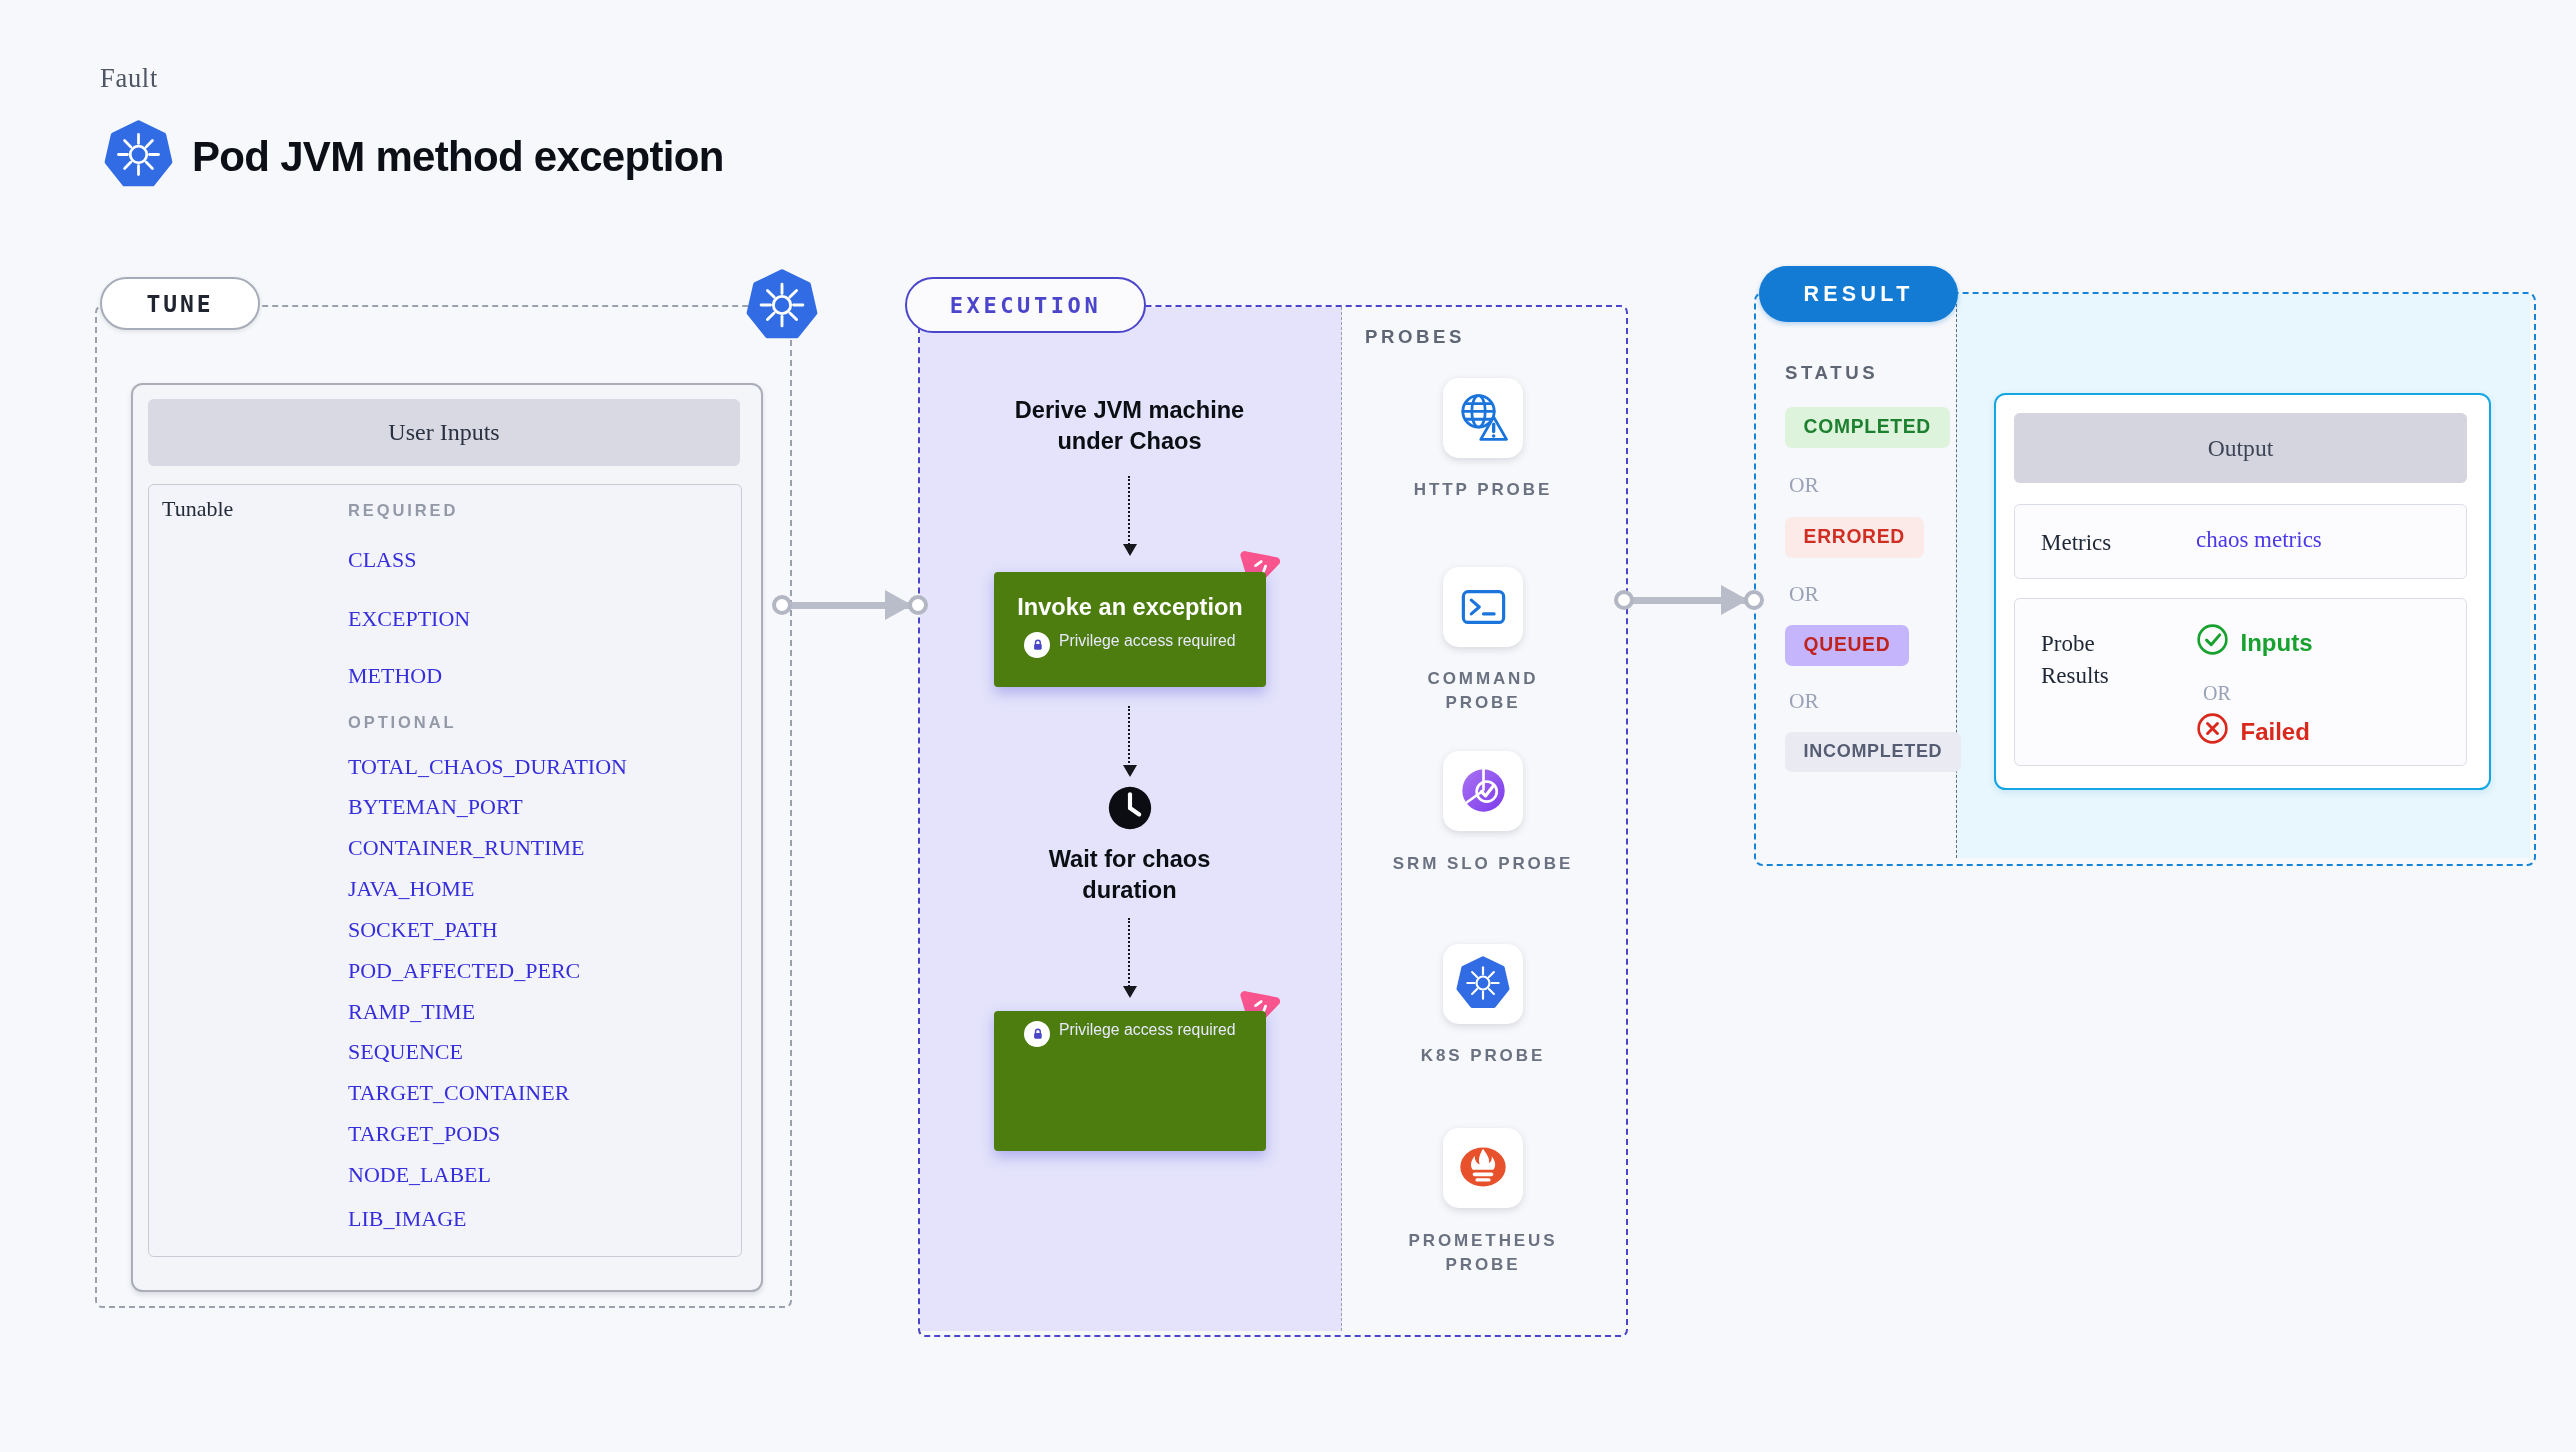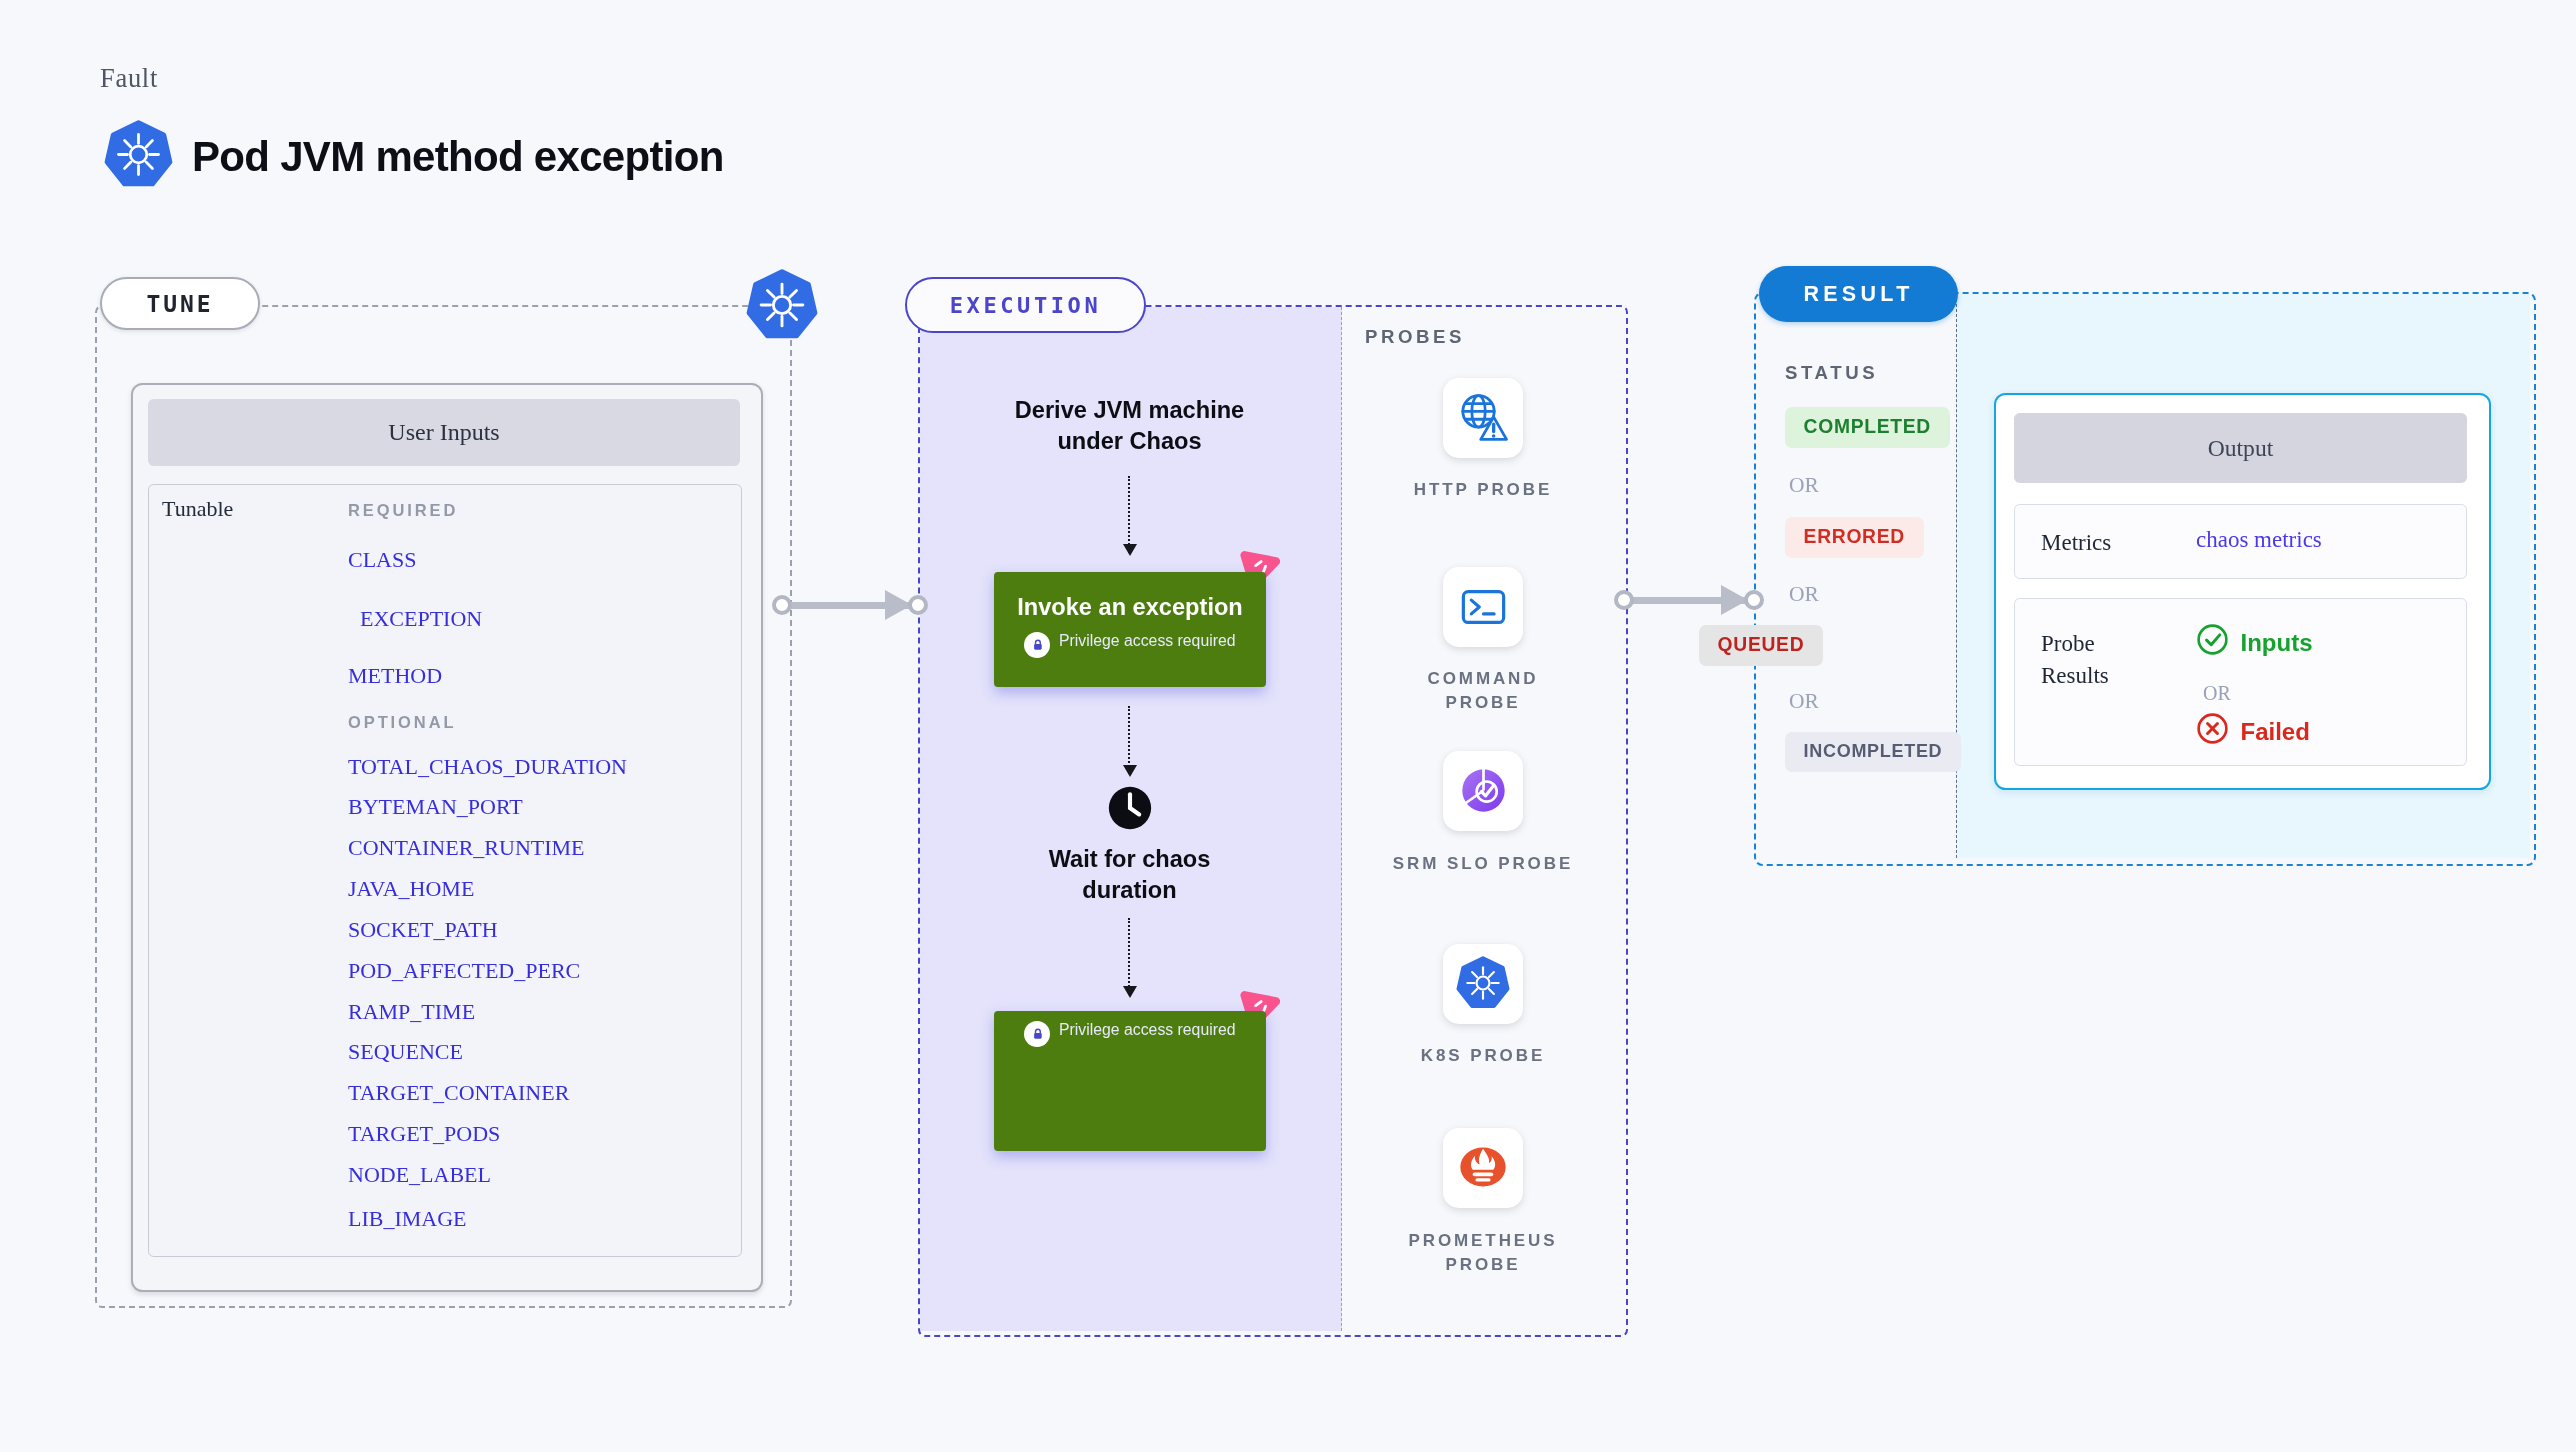--- a/index.html
+++ b/index.html
@@ -123,21 +123,21 @@
 </div>
 
 <div class="abs ui-card" style="left:131px;top:383px;width:628px;height:905px"></div>
 <div class="abs ui-head mono" style="left:148px;top:399px;width:592px;height:67px">User Inputs</div>
 <div class="abs ui-list" style="left:148px;top:484px;width:592px;height:771px"></div>
 
 <div class="abs mono row-label" style="left:162px;top:496px">Tunable</div>
 
 <div class="abs grp-label" style="left:348px;top:501px">REQUIRED</div>
 <div class="abs mono tunable" style="left:348px;top:547px">CLASS</div>
-<div class="abs mono tunable" style="left:360px;top:606px">EXCEPTION</div>
+<div class="abs mono tunable" style="left:348px;top:606px">EXCEPTION</div>
 <div class="abs mono tunable" style="left:348px;top:663px">METHOD</div>
 
 <div class="abs grp-label" style="left:348px;top:713px">OPTIONAL</div>
 <div class="abs mono tunable" style="left:348px;top:754px">TOTAL_CHAOS_DURATION</div>
 <div class="abs mono tunable" style="left:348px;top:794px">BYTEMAN_PORT</div>
 <div class="abs mono tunable" style="left:348px;top:835px">CONTAINER_RUNTIME</div>
 <div class="abs mono tunable" style="left:348px;top:876px">JAVA_HOME</div>
 <div class="abs mono tunable" style="left:348px;top:917px">SOCKET_PATH</div>
 <div class="abs mono tunable" style="left:348px;top:958px">POD_AFFECTED_PERC</div>
 <div class="abs mono tunable" style="left:348px;top:999px">RAMP_TIME</div>
@@ -306,21 +306,21 @@
 <div class="abs result-bluepane" style="left:1956px;top:294px;width:574px;height:564px"></div>
 <div class="abs frame-result" style="left:1754px;top:292px;width:778px;height:570px"></div>
 <div class="abs pill pill-result" style="left:1759px;top:266px;width:199px;height:56px">RESULT</div>
 
 <div class="abs status-label" style="left:1785px;top:362px">STATUS</div>
 
 <div class="status-badge" style="left:1785px;top:407px;background:#def3dc;color:#1d8030">COMPLETED</div>
 <div class="or-sep mono" style="left:1789px;top:473px">OR</div>
 <div class="status-badge" style="left:1785px;top:517px;background:#fbeae8;color:#d12e23">ERRORED</div>
 <div class="or-sep mono" style="left:1789px;top:582px">OR</div>
-<div class="status-badge" style="left:1699px;top:625px;background:#e5e5e5;color:#bf231e">QUEUED</div>
+<div class="status-badge" style="left:1785px;top:625px;background:#c4b5fd;color:#bf231e">QUEUED</div>
 <div class="or-sep mono" style="left:1789px;top:689px">OR</div>
 <div class="status-badge" style="left:1785px;top:732px;background:#e9eaf2;color:#565d73;font-size:18px">INCOMPLETED</div>
 
 <div class="abs output-card" style="left:1994px;top:393px;width:493px;height:393px"></div>
 <div class="abs output-head mono" style="left:2014px;top:413px;width:453px;height:70px;z-index:3">Output</div>
 
 <div class="abs output-row" style="left:2014px;top:504px;width:453px;height:75px;z-index:3">
   <span class="abs mono out-label" style="left:26px;top:21.5px">Metrics</span>
   <span class="abs mono out-value" style="left:181px;top:21.5px">chaos metrics</span>
 </div>

